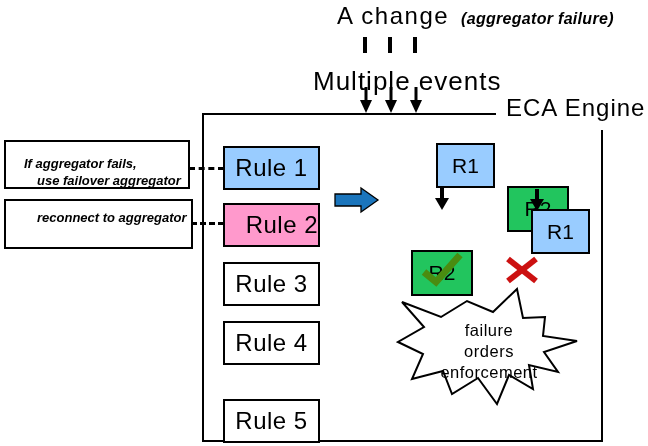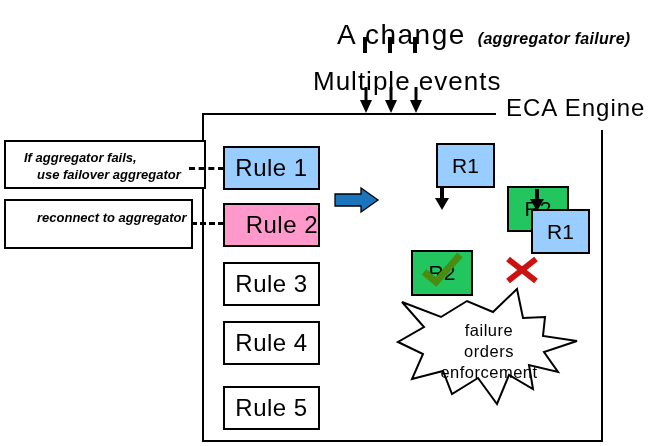--- a/index.html
+++ b/index.html
@@ -2,46 +2,46 @@
 <html><head>
 <meta charset="utf-8">
 <style>
   * { margin:0; padding:0; box-sizing:border-box; }
   html,body { background:#fff; }
   body { font-family:"Liberation Sans", sans-serif; color:#000; }
   .canvas { position:relative; width:648px; height:446px; background:#fff; overflow:hidden; }
   .abs { position:absolute; }
 
   .title-row { left:337px; top:2px; display:flex; align-items:baseline; gap:12px; white-space:nowrap; }
-  .title-main { font-size:28px; letter-spacing:1.5px;margin-top:17px; }
+  .title-main { font-size:24px; letter-spacing:1.5px; }
   .title-sub { font-size:16px; font-style:italic; font-weight:bold; letter-spacing:0.3px; }
 
   .hdr-dash { width:4px; height:16px; background:#000; top:37px; }
   .events-label { left:313px; top:66px; font-size:26px; letter-spacing:1px; white-space:nowrap; }
 
   .eca-box { left:202px; top:113px; width:401px; height:329px; border:2px solid #000; background:#fff; }
   .eca-label { left:496px; top:92px; font-size:24px; letter-spacing:1px; background:#fff; padding:2px 6px 8px 10px; z-index:5; white-space:nowrap; }
 
   .note { left:4px; border:2px solid #000; background:#fff; font-style:italic; font-weight:bold; font-size:13px; line-height:17px; z-index:2; }
-  .note-1 { top:140px; width:202px; height:49px; padding-top:7px; }
+  .note-1 { top:140px; width:186px; height:49px; padding-top:13px; }
   .note-2 { top:199px; width:189px; height:50px; padding-top:8px; }
   .note .l1 { margin-left:18px; }
   .note .l2 { margin-left:31px; }
 
   .dash-conn { height:0; border-top:3px dashed #000; z-index:4; }
   .conn-1 { left:189px; top:167px; width:35px; }
   .conn-2 { left:191px; top:222px; width:33px; }
 
   .rule-box { left:223px; width:97px; height:44px; border:2px solid #000; background:#fff;
               display:flex; align-items:center; justify-content:center; font-size:24px; letter-spacing:0.5px; }
   .rb-1 { top:146px; background:#99CCFF; }
   .rb-2 { top:203px; background:#FF99CC;justify-content:flex-end; }
   .rb-3 { top:262px; }
   .rb-4 { top:321px; }
-  .rb-5 { top:386px; }
+  .rb-5 { top:399px; }
 
   .obox { border:2px solid #000; display:flex; align-items:center; justify-content:center; font-size:21px; }
   .blue { background:#99CCFF;margin-left:23px; }
   .pink { background:#22c55e;margin-top:40px; }
   .o1-top { left:413px; top:143px; width:59px; height:45px; }
   .o1-bot { left:411px; top:210px; width:62px; height:46px; }
   .o2-top { left:507px; top:146px; width:62px; height:46px; }
   .o2-bot { left:508px; top:209px; width:59px; height:45px; }
 
   .burst-text { left:403px; top:320px; width:172px; text-align:center; font-size:16.5px; line-height:21px; z-index:3; letter-spacing:0.5px; }

